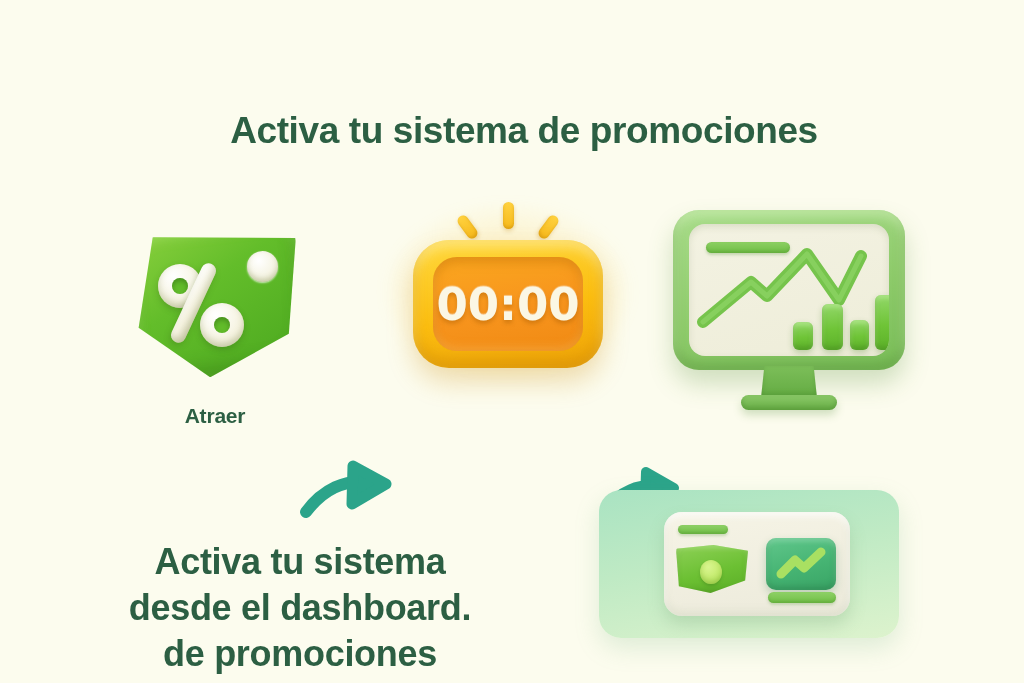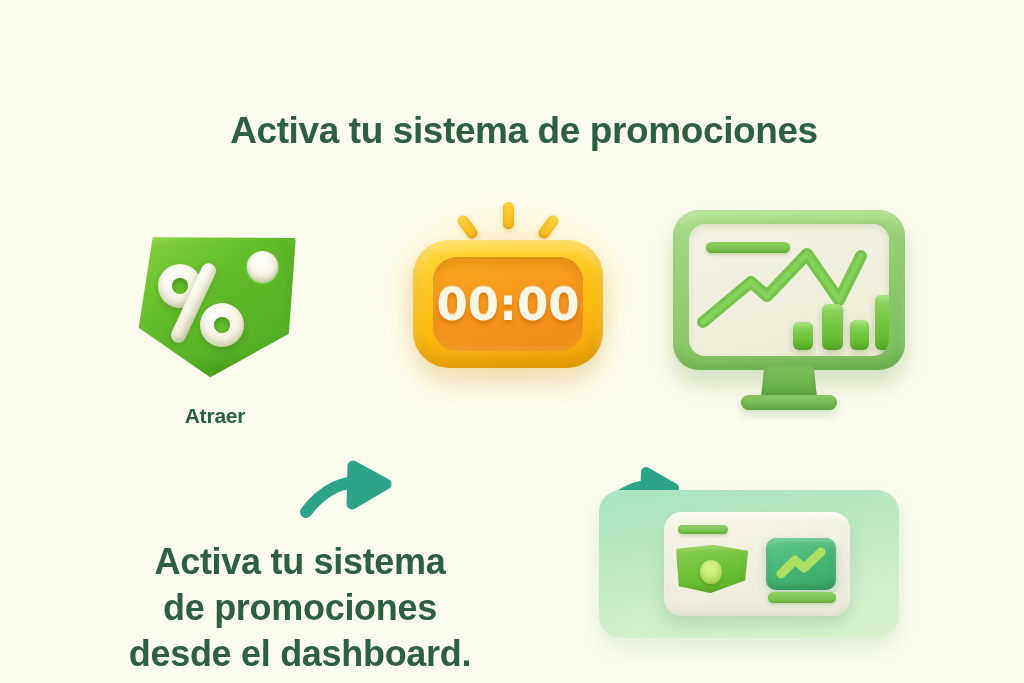--- a/index.html
+++ b/index.html
@@ -361,22 +361,22 @@
         <div class="mon-stand"></div>
         <div class="mon-base"></div>
       </div>
       <div class="step-label"></div>
     </div>
 
   </div>
 
   <div class="sub-copy">
     <div>Activa tu sistema</div>
+    <div>desde el dashboard.</div>
     <div>de promociones</div>
-    <div>desde el dashboard.</div>
   </div>
 
   <div class="promo-card">
     <div class="promo-inner">
       <div class="pc-pill pc-pill-top"></div>
       <div class="pc-note"></div>
       <div class="pc-coin"></div>
       <div class="pc-tile">
         <svg width="70" height="52" viewBox="0 0 70 52">
           <path d="M15 36 L 29 22 L 38 30 L 55 14" stroke="#a9e062" stroke-width="9" stroke-linecap="round" stroke-linejoin="round" fill="none"></path>

